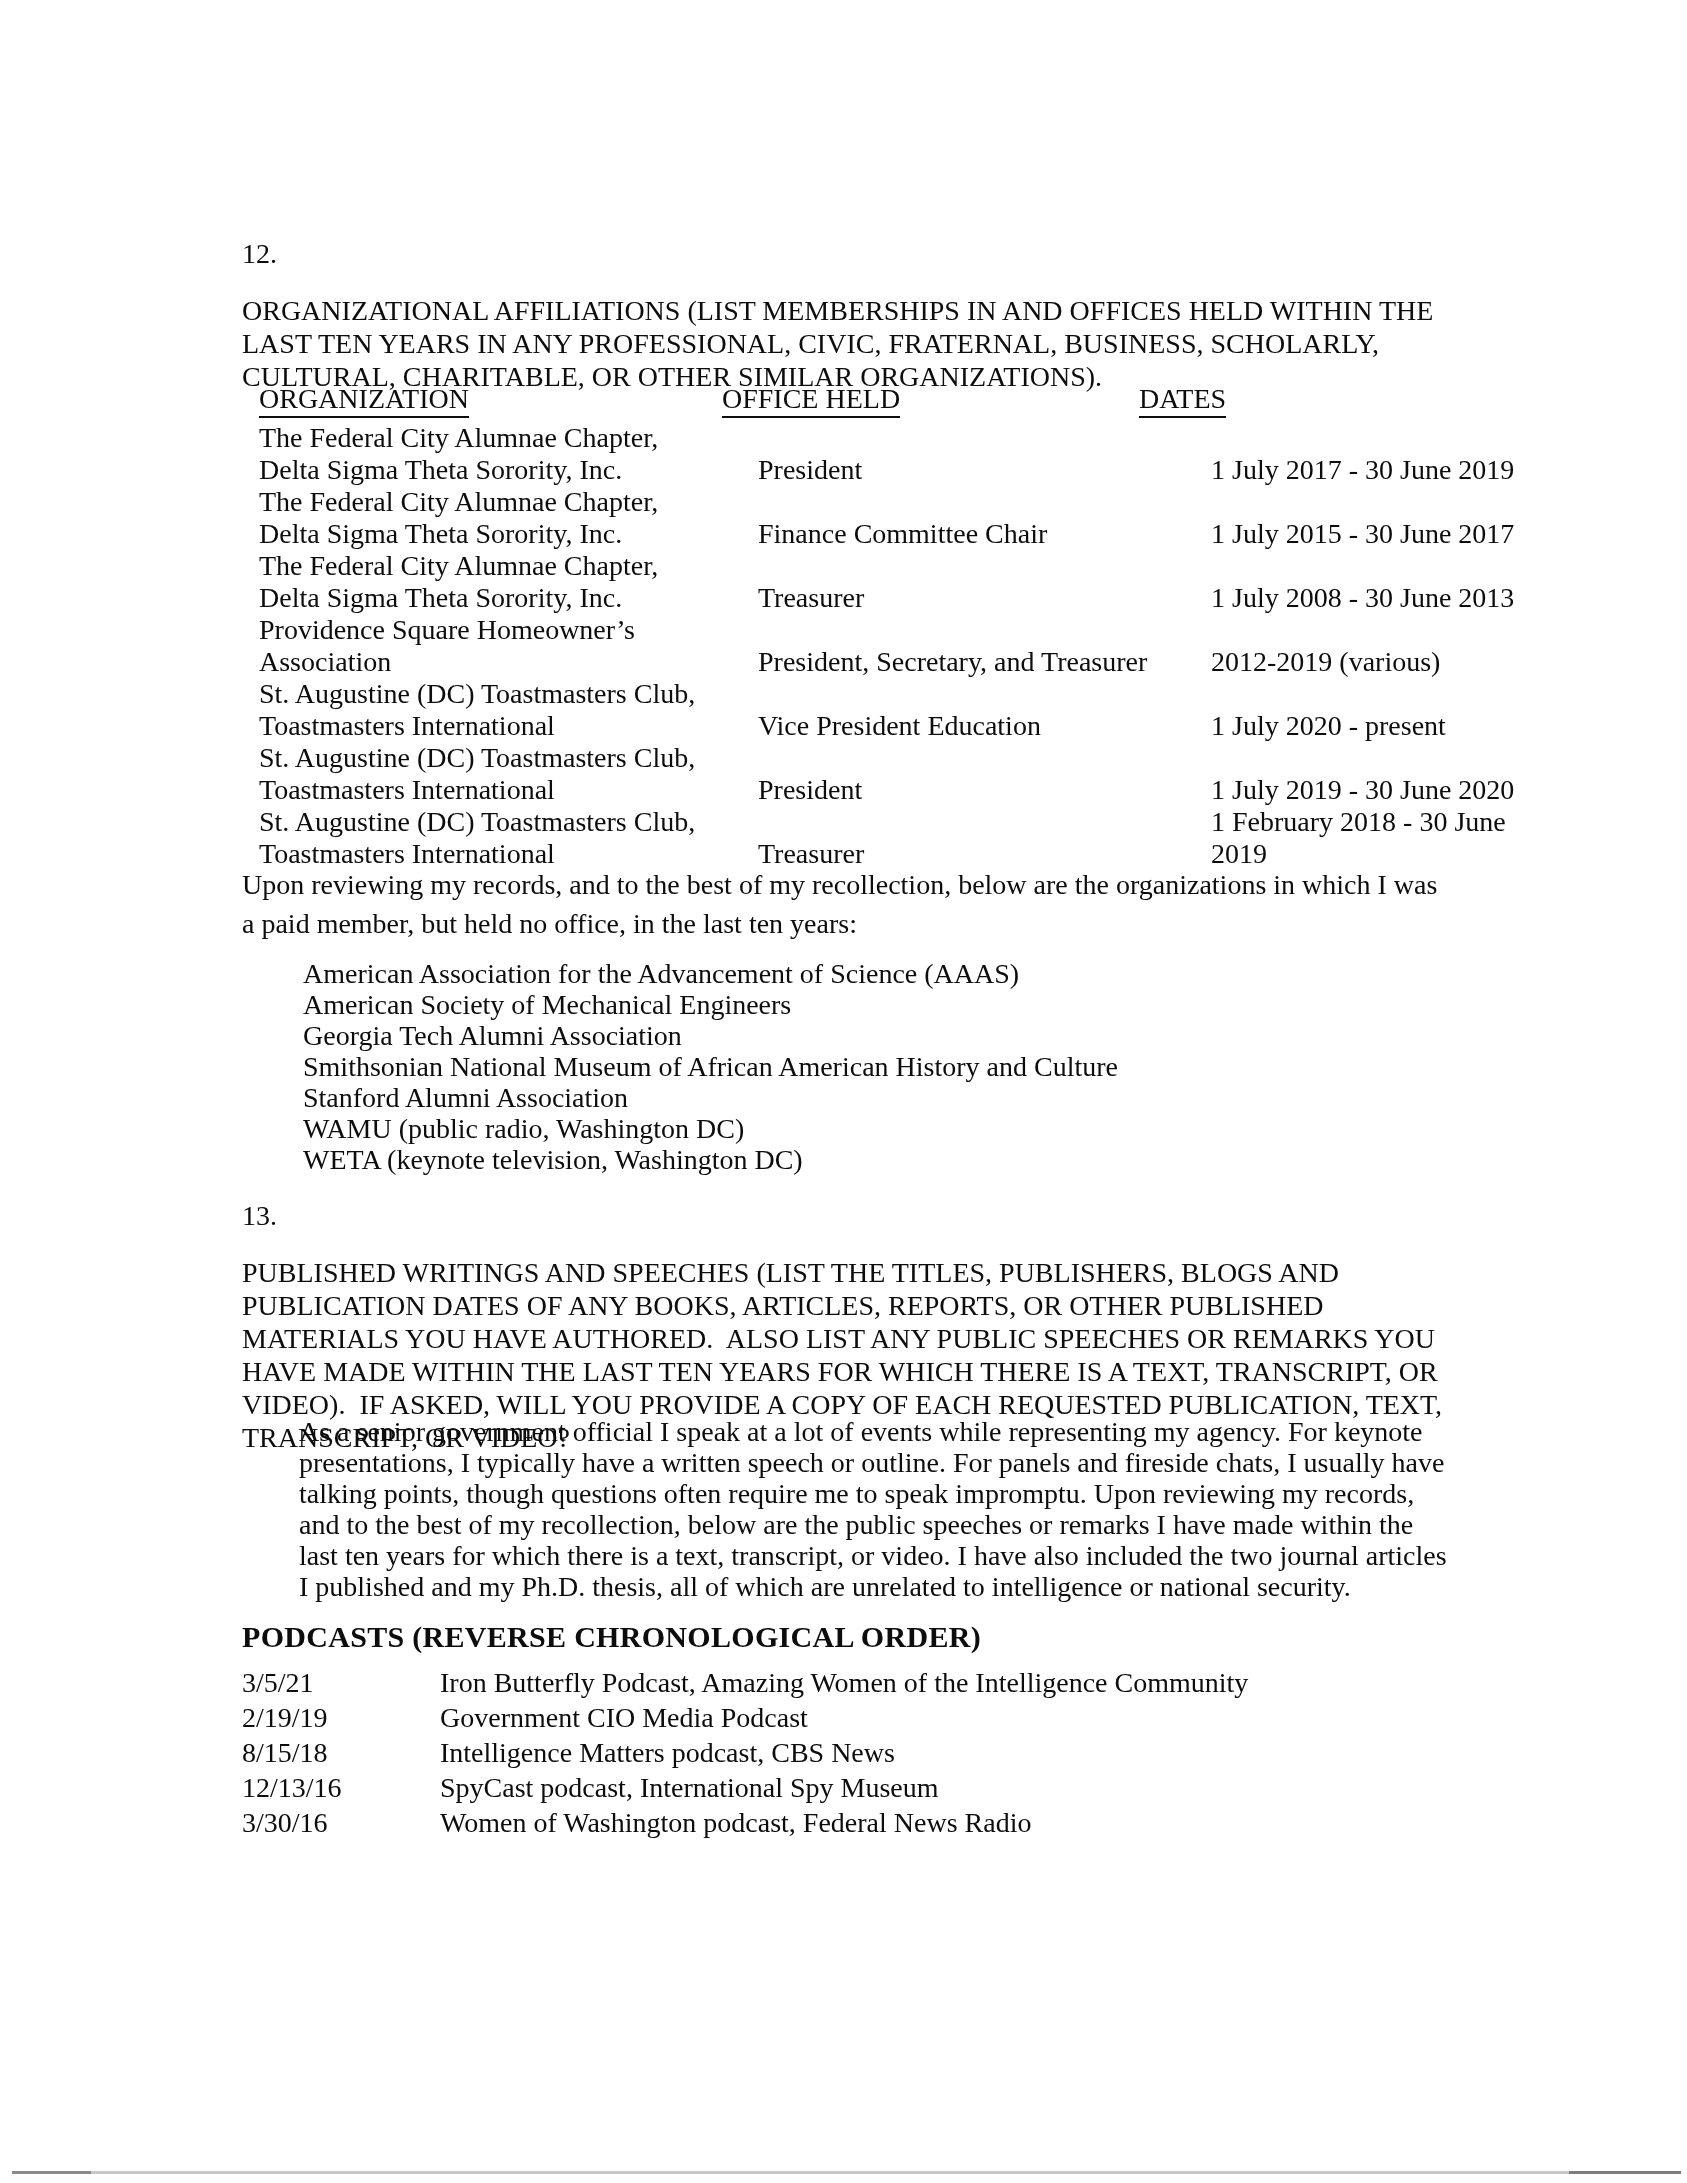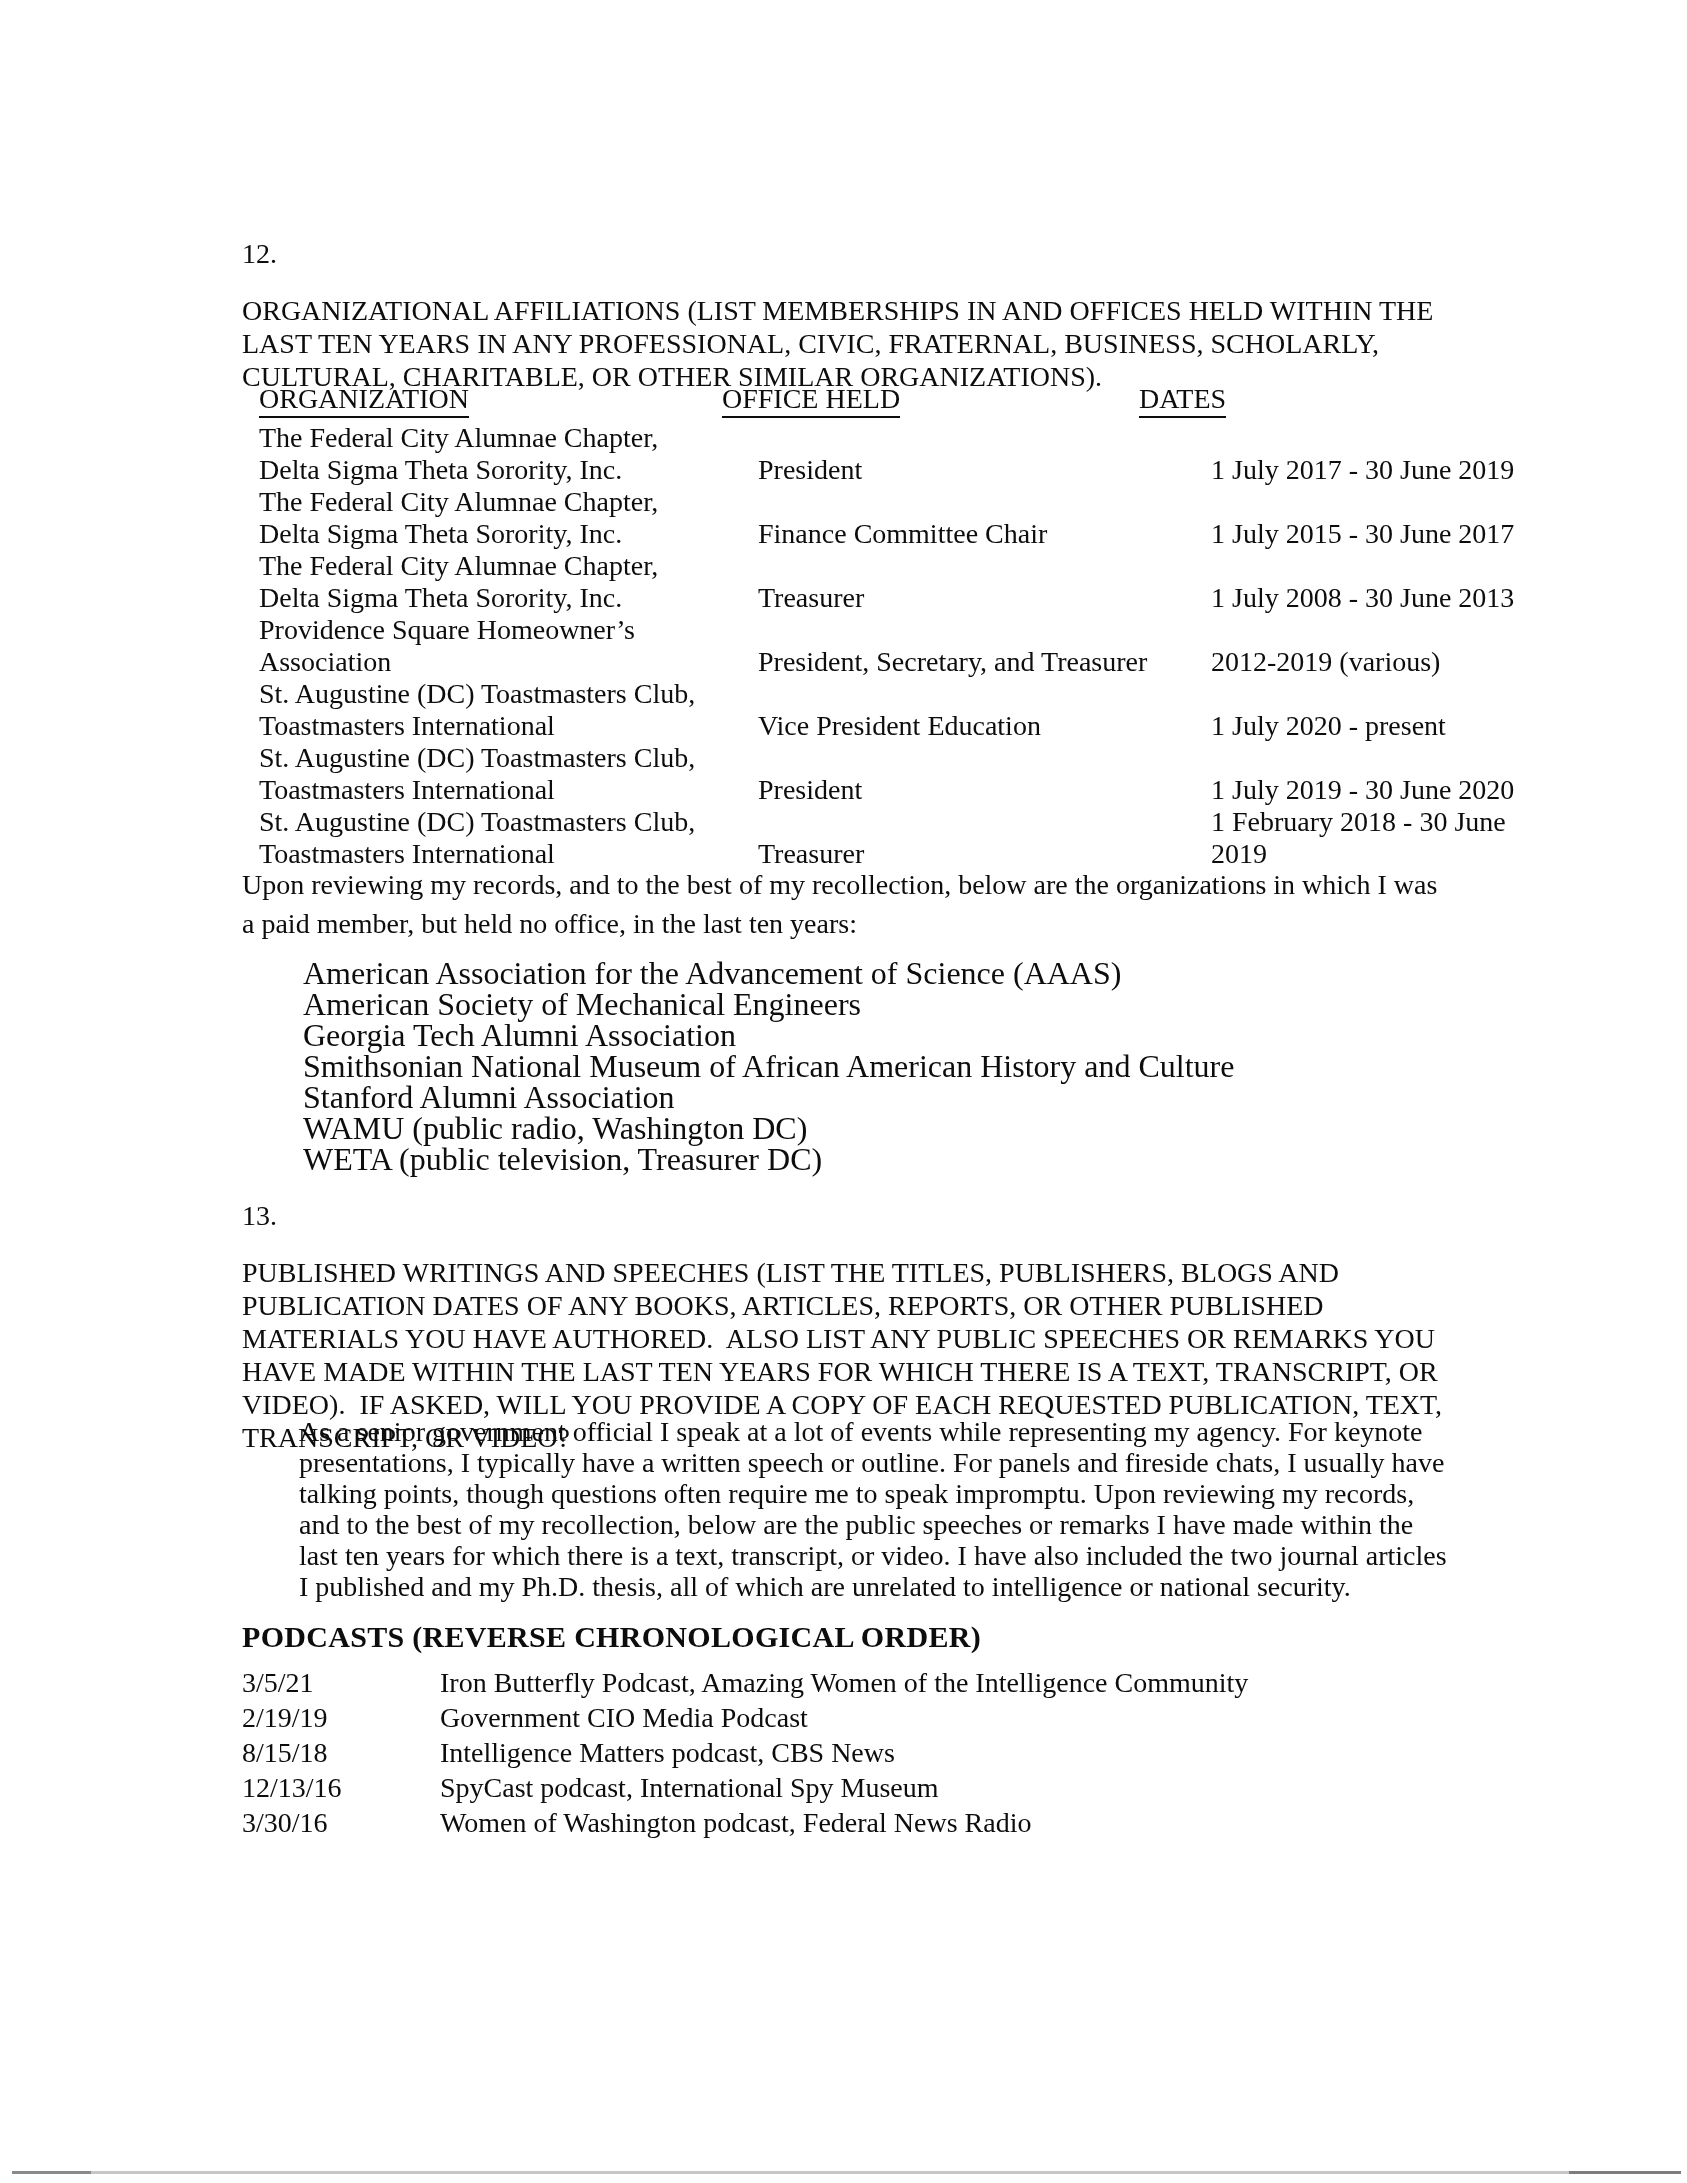--- a/index.html
+++ b/index.html
@@ -69,21 +69,21 @@
     white-space: pre-line;
   }
   .cell-office, .cell-dates {
     align-self: end;
   }
 
   
   #member-list {
     left: 303px;
     top: 958px;
-    font-size: 32px;
+    font-size: 28px;
     line-height: 31px;
   }
   #member-list div { white-space: pre; }
 
   
   #podcasts-heading {
     left: 242px;
     top: 1620px;
     font-size: 30px;
     font-weight: 700;
@@ -187,21 +187,21 @@
 
   <div class="abs para" style="left:242px; top:865px; width:1211px;">Upon reviewing my records, and to the best of my recollection, below are the organizations in which I was a paid member, but held no office, in the last ten years:</div>
 
   <div class="abs" id="member-list">
     <div>American Association for the Advancement of Science (AAAS)</div>
     <div>American Society of Mechanical Engineers</div>
     <div>Georgia Tech Alumni Association</div>
     <div>Smithsonian National Museum of African American History and Culture</div>
     <div>Stanford Alumni Association</div>
     <div>WAMU (public radio, Washington DC)</div>
-    <div>WETA (public television, Treasurer DC)</div>
+    <div>WETA (keynote television, Washington DC)</div>
   </div>
 
   <div class="abs numbered" style="left:242px; top:1199px; width:1211px;">
     <div class="num">13.</div>
     <div class="txt">PUBLISHED WRITINGS AND SPEECHES (LIST THE TITLES, PUBLISHERS, BLOGS AND PUBLICATION DATES OF ANY BOOKS, ARTICLES, REPORTS, OR OTHER PUBLISHED MATERIALS YOU HAVE AUTHORED.  ALSO LIST ANY PUBLIC SPEECHES OR REMARKS YOU HAVE MADE WITHIN THE LAST TEN YEARS FOR WHICH THERE IS A TEXT, TRANSCRIPT, OR VIDEO).  IF ASKED, WILL YOU PROVIDE A COPY OF EACH REQUESTED PUBLICATION, TEXT, TRANSCRIPT, OR VIDEO?</div>
   </div>
 
   <div class="abs para" style="left:299px; top:1416px; width:1159px; line-height:31px;">As a senior government official I speak at a lot of events while representing my agency. For keynote presentations, I typically have a written speech or outline. For panels and fireside chats, I usually have talking points, though questions often require me to speak impromptu. Upon reviewing my records, and to the best of my recollection, below are the public speeches or remarks I have made within the last ten years for which there is a text, transcript, or video. I have also included the two journal articles I published and my Ph.D. thesis, all of which are unrelated to intelligence or national security.</div>
 
   <div class="abs" id="podcasts-heading">PODCASTS (REVERSE CHRONOLOGICAL ORDER)</div>

